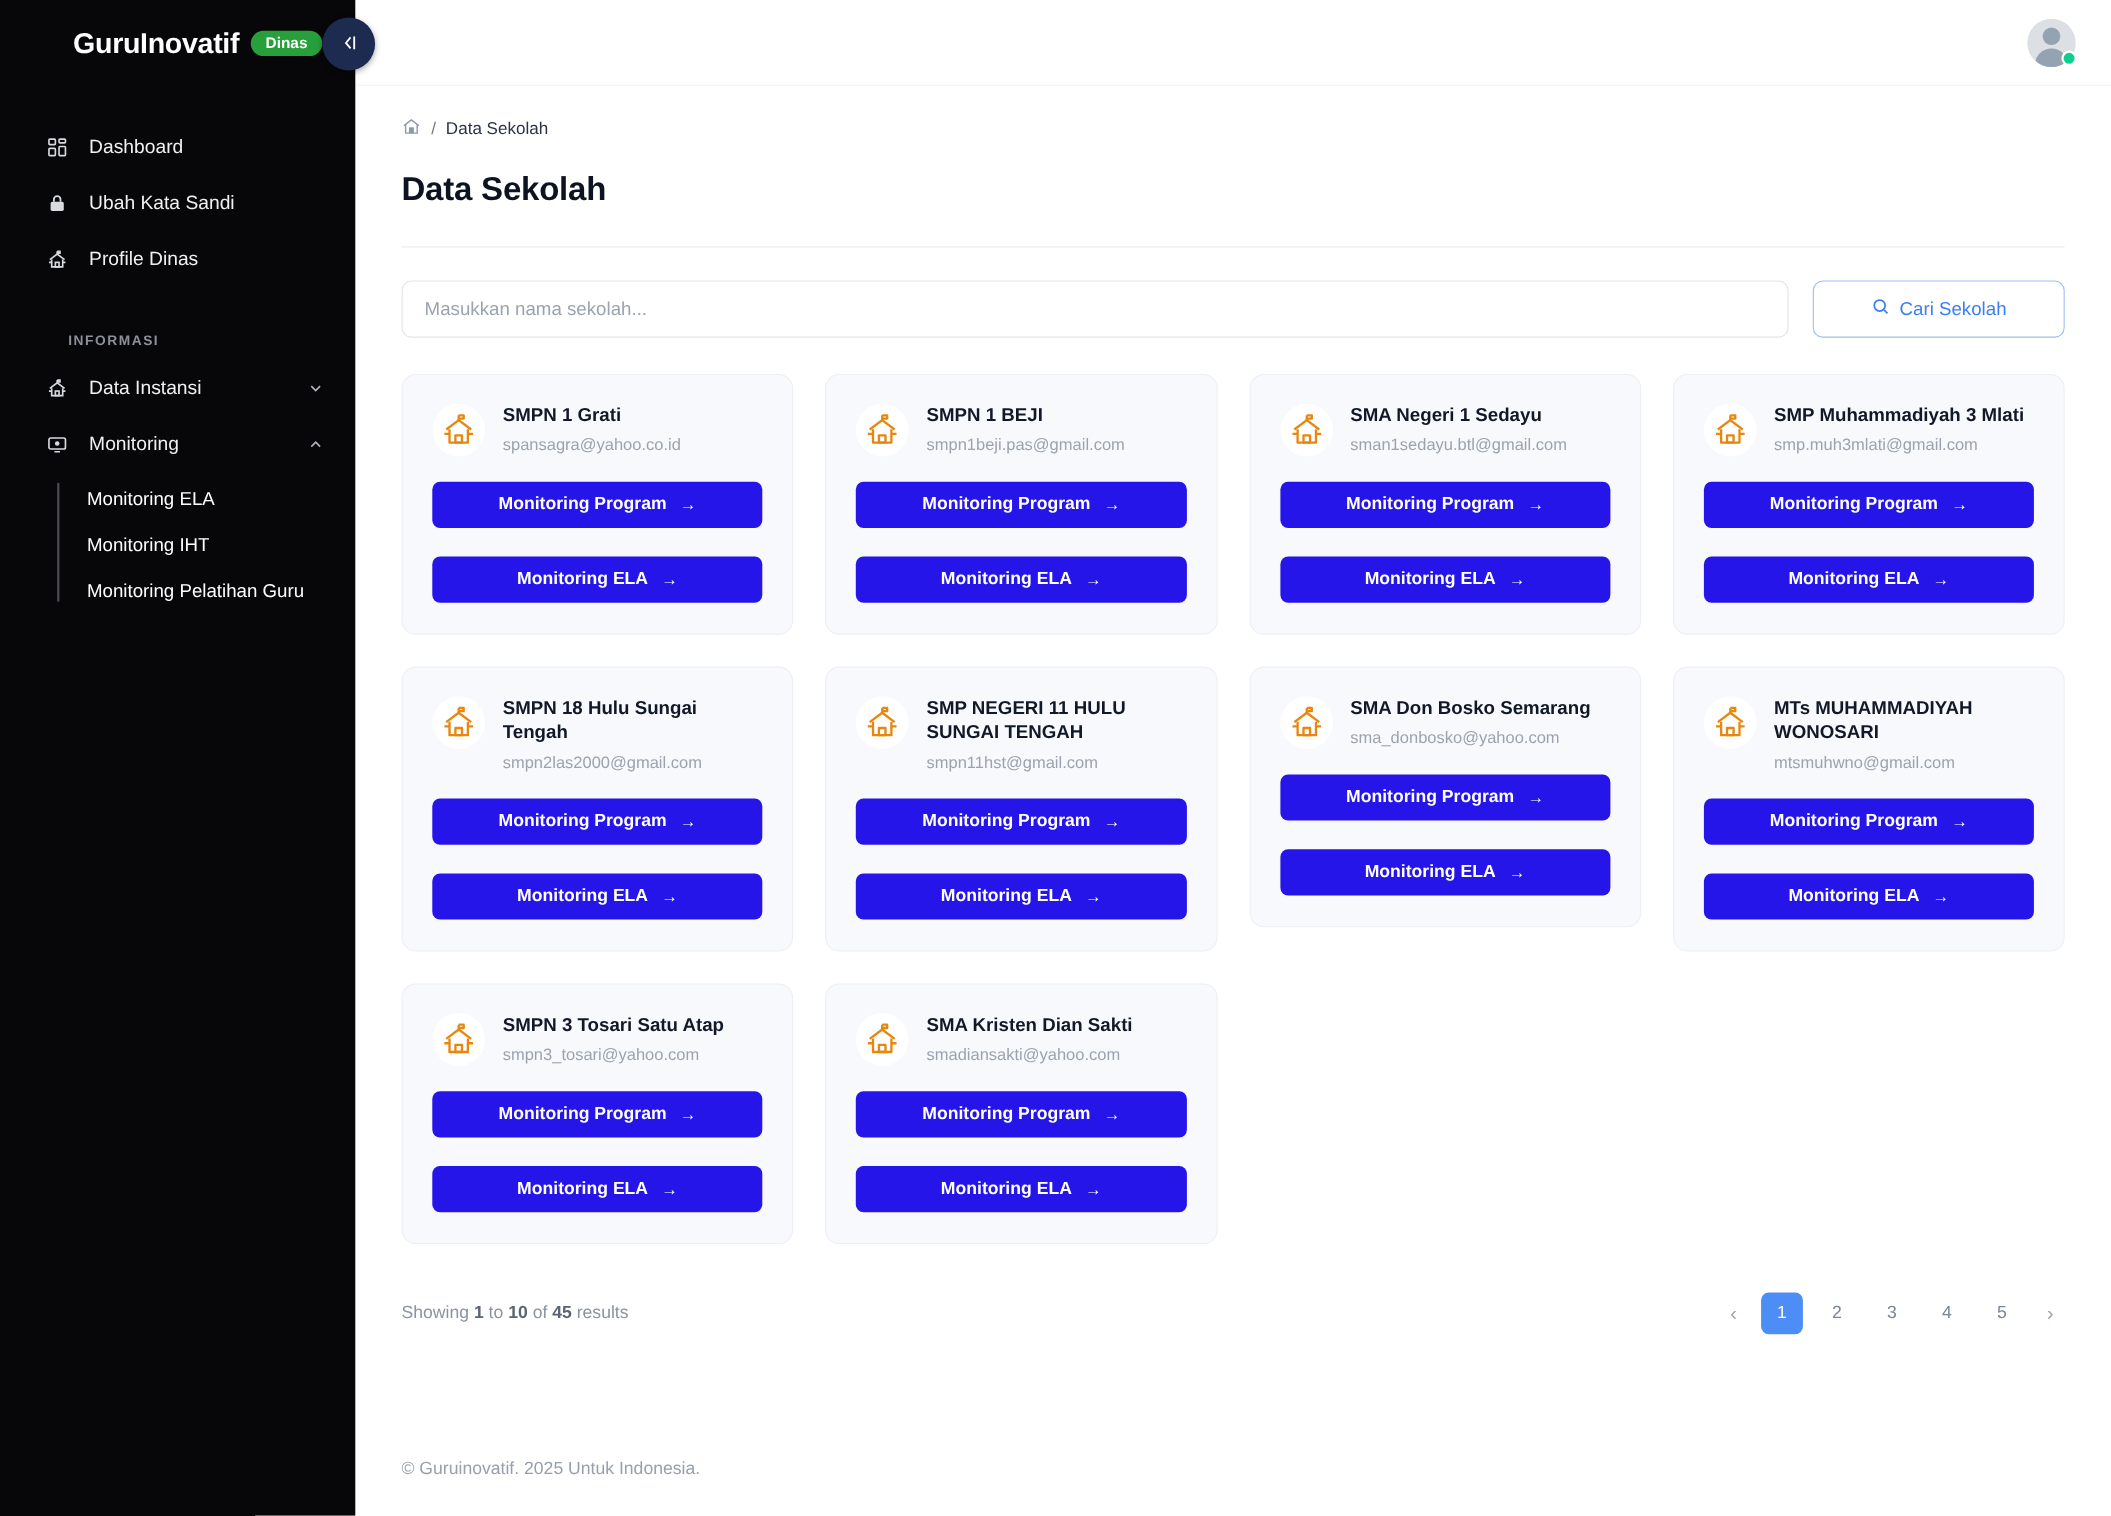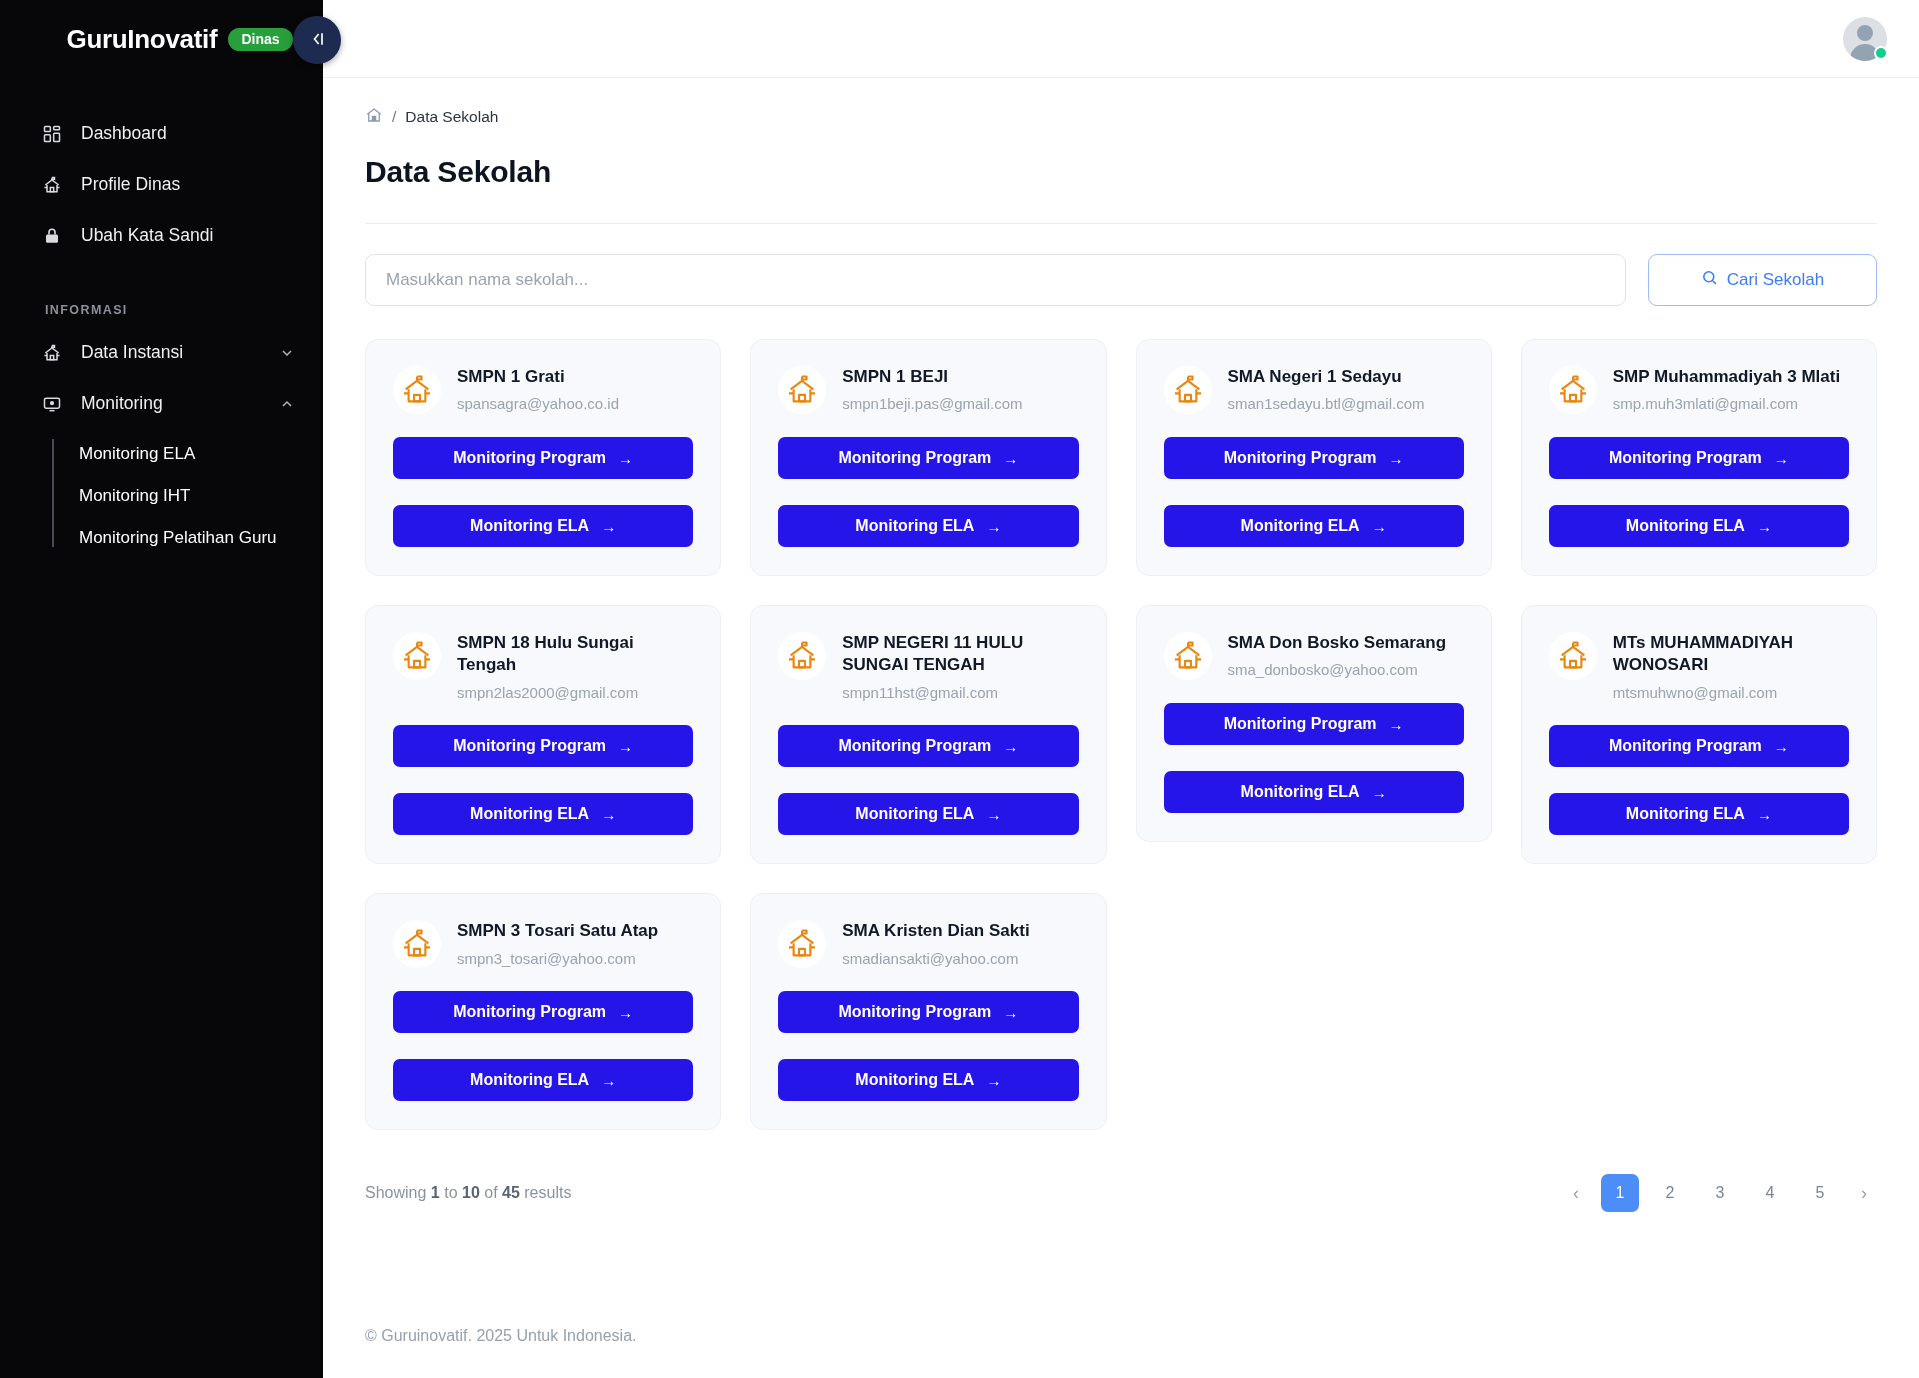--- a/index.html
+++ b/index.html
@@ -36,21 +36,21 @@
   .nav-item {
     display: flex; align-items: center; gap: 18px;
     height: 51px; padding-left: 41px; padding-right: 28px;
     color: #f0f0f2; font-size: 17.5px; cursor: pointer;
   }
   .nav-item .ico { width: 22px; height: 22px; flex: 0 0 22px; display:flex; align-items:center; justify-content:center; }
   .nav-item .ico svg { display:block; }
   .nav-label { flex: 1; }
   .chev { width: 16px; height: 16px; flex:0 0 16px; opacity:.85; }
   .section-title {
-    margin: 42px 0 10px 45px; font-size: 12.5px; letter-spacing: 1.4px;
+    margin: 42px 0 10px 62px; font-size: 12.5px; letter-spacing: 1.4px;
     color: #8d8f99; font-weight: 600;
   }
   .submenu { position: relative; margin-left: 52px; padding-left: 27px; margin-top: 4px; }
   .submenu:before {
     content:""; position:absolute; left:0; top: 6px; bottom: 12px;
     width: 2px; background: #4a4c55;
   }
   .sub-item {
     display:block; height: 42px; line-height: 42px;
     font-size: 17px; color: #ffffff; cursor: pointer;
@@ -174,44 +174,44 @@
       <div class="nav-item">
         <span class="ico">
           <svg width="20" height="20" viewBox="0 0 24 24" fill="none" stroke="#d8dade" stroke-width="1.8">
             <rect x="3" y="3" width="7" height="6" rx="1"></rect>
               <rect x="14" y="3" width="7" height="4" rx="1"></rect>
             <rect x="14" y="11" width="7" height="10" rx="1"></rect>
               <rect x="3" y="13" width="7" height="8" rx="1"></rect>
           </svg>
         </span>
         <span class="nav-label">Dashboard</span>
+      </div>
+
+      <div class="nav-item">
+        <span class="ico">
+          <svg width="18" height="18" viewBox="0 0 24 24" fill="#d8dade">
+            <rect x="4" y="10" width="16" height="11" rx="2"></rect>
+            <path d="M8 10V7a4 4 0 0 1 8 0v3" fill="none" stroke="#d8dade" stroke-width="2.2"></path>
+          </svg>
+        </span>
+        <span class="nav-label">Ubah Kata Sandi</span>
       </div>
 
       <div class="nav-item">
         <span class="ico">
           <svg width="20" height="20" viewBox="0 0 24 24" fill="none" stroke="#d8dade" stroke-width="1.8">
             <path d="M12 3v3"></path>
               <path d="M12 3h3v2h-3"></path>
             <path d="M4 12l8-6 8 6"></path>
               <path d="M6 12v8h12v-8"></path>
             <rect x="10" y="15" width="4" height="5"></rect>
               <path d="M3 15h3M18 15h3"></path>
           </svg>
         </span>
         <span class="nav-label">Profile Dinas</span>
-      </div>
-
-      <div class="nav-item">
-        <span class="ico">
-          <svg width="18" height="18" viewBox="0 0 24 24" fill="#d8dade">
-            <rect x="4" y="10" width="16" height="11" rx="2"></rect>
-            <path d="M8 10V7a4 4 0 0 1 8 0v3" fill="none" stroke="#d8dade" stroke-width="2.2"></path>
-          </svg>
-        </span>
-        <span class="nav-label">Ubah Kata Sandi</span>
       </div>
 
       <div class="section-title">INFORMASI</div>
 
       <div class="nav-item">
         <span class="ico">
           <svg width="20" height="20" viewBox="0 0 24 24" fill="none" stroke="#d8dade" stroke-width="1.8">
             <path d="M12 3v3"></path>
               <path d="M12 3h3v2h-3"></path>
             <path d="M4 12l8-6 8 6"></path>

